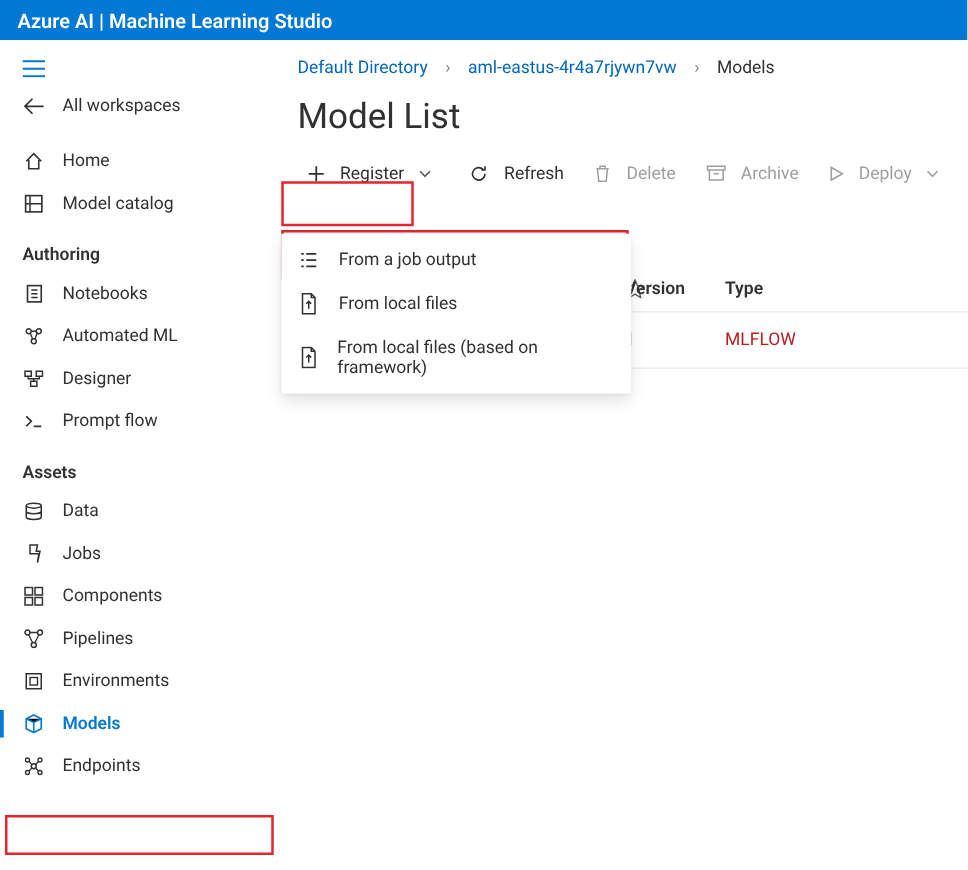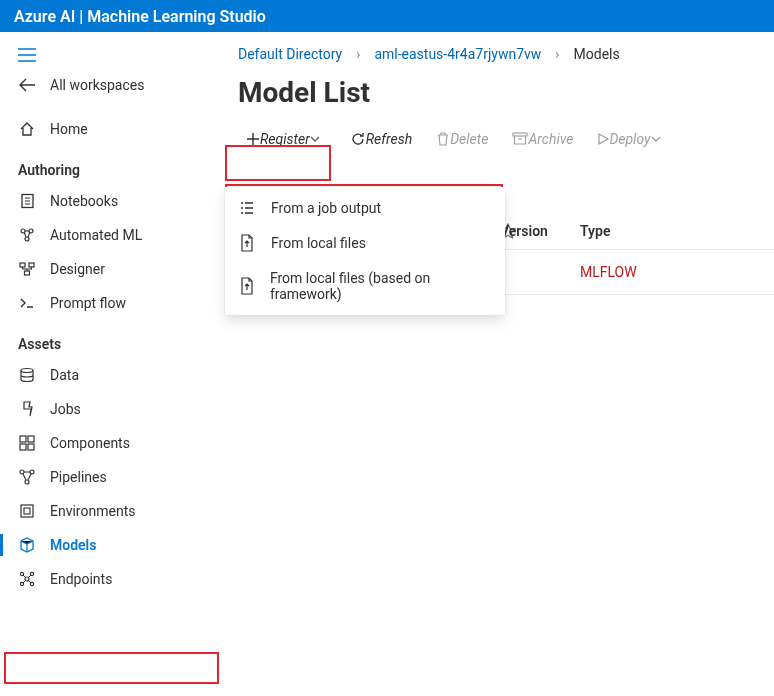--- a/index.html
+++ b/index.html
@@ -20,24 +20,24 @@
   .side-item.active .ic { color:#0078d4; }
   .hl-models { position:absolute; left:4px; top:620px; width:215px; height:32px; border:2px solid #e3262d; pointer-events:none; }
 
   
   .main { flex:1; position:relative; padding:0 0 0 12px; }
   .breadcrumb { display:flex; align-items:center; gap:14px; padding:14px 0 4px 6px; font-size:14px; }
   .breadcrumb .bc-link { color:#0067b8; cursor:pointer; }
   .breadcrumb .bc-sep { color:#8a8886; }
   .breadcrumb .bc-cur { color:#323130; }
 
-  .page-title { font-size:28px; font-weight:700; padding:10px 0 18px 6px; }
+  .page-title { font-size:28px; font-weight:400; padding:10px 0 18px 6px; }
 
   .toolbar { display:flex; align-items:center; gap:24px; padding:0 0 8px 8px; font-size:14px; }
-  .tb-btn { display:flex; align-items:center; gap:0; cursor:pointer; color:#323130;font-style:italic; }
+  .tb-btn { display:flex; align-items:center; gap:12px; cursor:pointer; color:#323130; }
   .tb-btn .ic { display:flex; color:#323130; }
   .tb-btn.disabled { color:#a19f9d; }
   .tb-btn.disabled .ic { color:#a19f9d; }
   .hl-register { position:absolute; left:5px; top:113px; width:106px; height:36px; border:2px solid #e3262d; pointer-events:none; }
   .hl-local { position:absolute; left:5px; top:152px; width:278px; height:40px; border:2px solid #e3262d; pointer-events:none; }
 
   .dropdown { position:absolute; left:5px; top:155px; width:280px; background:#fff; box-shadow:0 6px 12px rgba(0,0,0,.12),0 0 2px rgba(0,0,0,.1); z-index:5; padding:4px 0; }
   .dd-item { display:flex; align-items:center; gap:14px; padding:9px 14px; cursor:pointer; font-size:14px; }
   .dd-item .ic { width:18px; display:flex; color:#323130; }
 
@@ -82,20 +82,29 @@
     <div style="height:10px"></div>
 
     <div class="side-item">
       <span class="ic">
           <svg width="16" height="16" viewBox="0 0 16 16">
             <path d="M2 8l6-6 6 6M4 7v7h8V7" stroke="#323130" stroke-width="1.3" fill="none"></path>
           </svg>
         </span>
       <span>Home</span>
     </div>
+    <div class="side-item">
+      <span class="ic">
+          <svg width="16" height="16" viewBox="0 0 16 16">
+            <rect x="1.5" y="1.5" width="13" height="13" stroke="#323130" stroke-width="1.3" fill="none"></rect>
+            <path d="M5 1.5v13M1.5 8h13" stroke="#323130" stroke-width="1.2"></path>
+          </svg>
+        </span>
+      <span>Model catalog</span>
+    </div>
 
     <div class="side-sect">Authoring</div>
 
     <div class="side-item">
       <span class="ic">
           <svg width="16" height="16" viewBox="0 0 16 16">
             <rect x="3" y="1.5" width="11" height="13" stroke="#323130" stroke-width="1.3" fill="none"></rect>
             <path d="M6 5h5M6 8h5M6 11h5" stroke="#323130" stroke-width="1.2"></path>
           </svg>
         </span>

